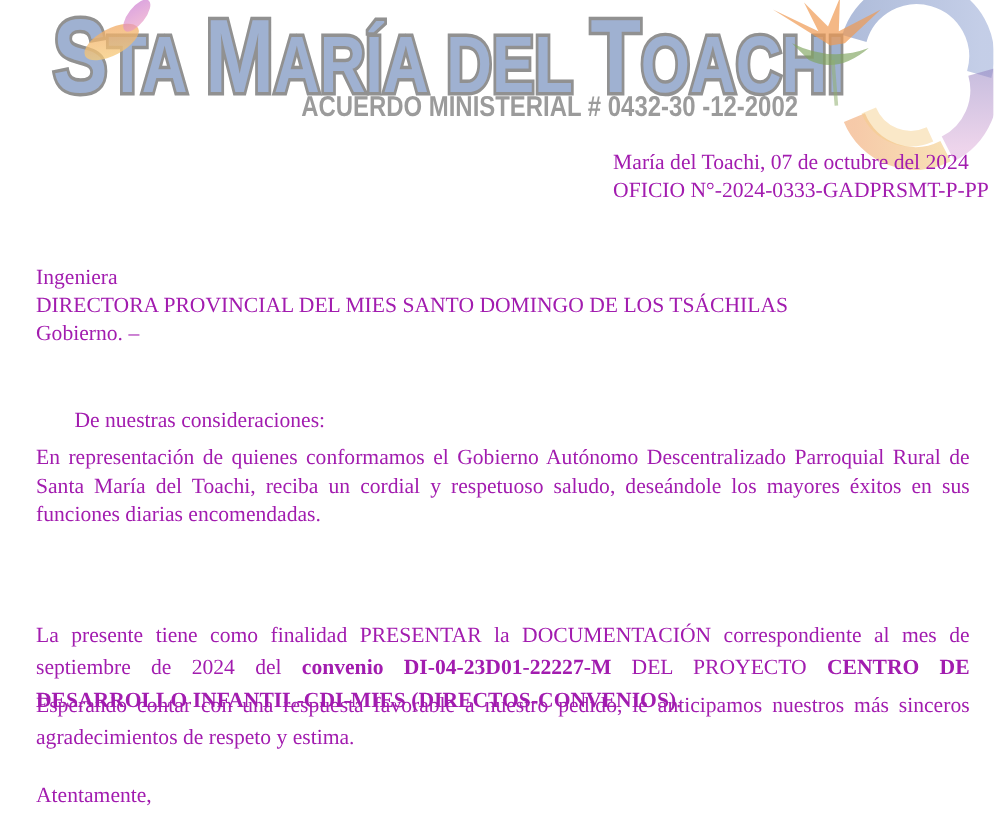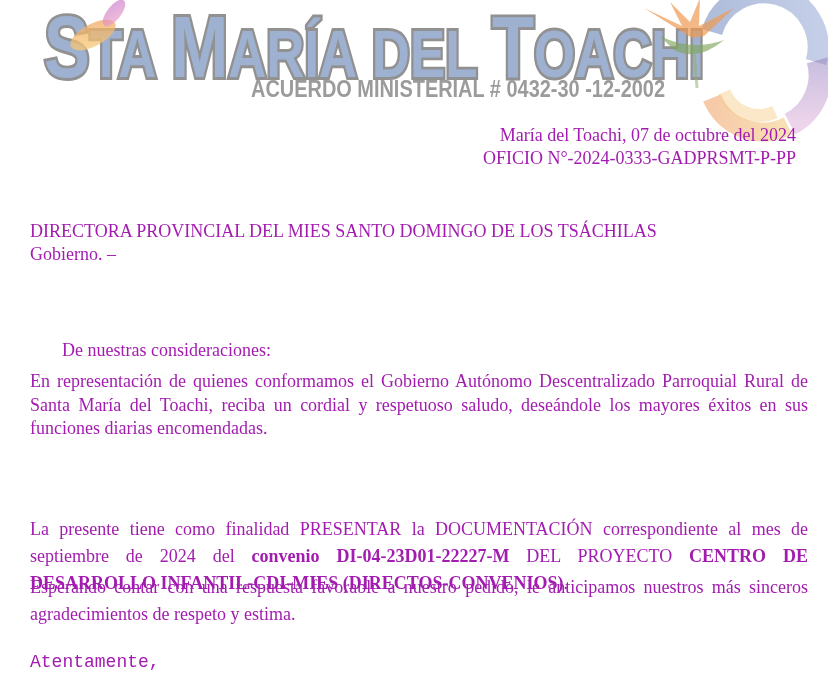--- a/index.html
+++ b/index.html
@@ -15,22 +15,21 @@
   }
   .bold { font-weight: normal; }
   .letterhead {
     position: absolute;
     top: 0; left: 0;
     width: 828px; height: 170px;
     pointer-events: none;
   }
   .date-block {
     position: absolute;
-    top: 124px; right: 32px;
-    text-align: right;
+    top: 124px; right: 4px;
     line-height: 23px;
     white-space: nowrap;
   }
   .recipient {
     position: absolute;
     top: 220px; left: 30px;
     line-height: 23px;
   }
   .salutation {
     position: absolute;
@@ -41,21 +40,21 @@
     left: 30px;
     width: 778px;
     margin: 0;
     text-align: justify;
   }
   .p1 { top: 370px; line-height: 23.5px; }
   .p2 { top: 516px; line-height: 27px; }
   .p3 { top: 552px; line-height: 27px; margin-top: 22px; }
   .closing {
     position: absolute;
-    top: 652px; left: 30px; font-family: Liberation Mono, monospace;
+    top: 652px; left: 30px;
   }
 </style>
 </head>
 <body>
 
 <div class="page">
 
   <svg class="letterhead" viewBox="0 0 828 170" width="828" height="170" xmlns="http://www.w3.org/2000/svg">
     <defs>
       <linearGradient id="gButterYellow" x1="0" y1="1" x2="1" y2="0">
@@ -106,20 +105,21 @@
       <path d="M 2 22 L 5 60" stroke="#8fae6f" stroke-width="3" opacity="0.55" fill="none"></path>
     </g>
   </svg>
 
   <div class="date-block">
     <div>María del Toachi, 07 de octubre del 2024</div>
     <div class="bold">OFICIO N°-2024-0333-GADPRSMT-P-PP</div>
   </div>
 
   <div class="recipient">
+    <div>Ingeniera</div>
     <div class="bold">DIRECTORA PROVINCIAL DEL MIES SANTO DOMINGO DE LOS TSÁCHILAS</div>
     <div>Gobierno. –</div>
   </div>
 
   <div class="salutation">De nuestras consideraciones:</div>
 
   <p class="para p1">En representación de quienes conformamos el Gobierno Autónomo Descentralizado Parroquial Rural de Santa María del Toachi, reciba un cordial y respetuoso saludo, deseándole los mayores éxitos en sus funciones diarias encomendadas.</p>
   <p class="para p2"><span>La presente tiene como finalidad PRESENTAR la DOCUMENTACIÓN correspondiente al mes de septiembre de 2024 del </span><span style="font-weight: bold;">convenio DI-04-23D01-22227-M</span><span> DEL PROYECTO </span><span style="font-weight: bold;">CENTRO DE DESARROLLO INFANTIL-CDI-MIES (DIRECTOS-CONVENIOS)</span><span>.</span></p>
   <p class="para p3">Esperando contar con una respuesta favorable a nuestro pedido, le anticipamos nuestros más sinceros agradecimientos de respeto y estima.</p>
 

